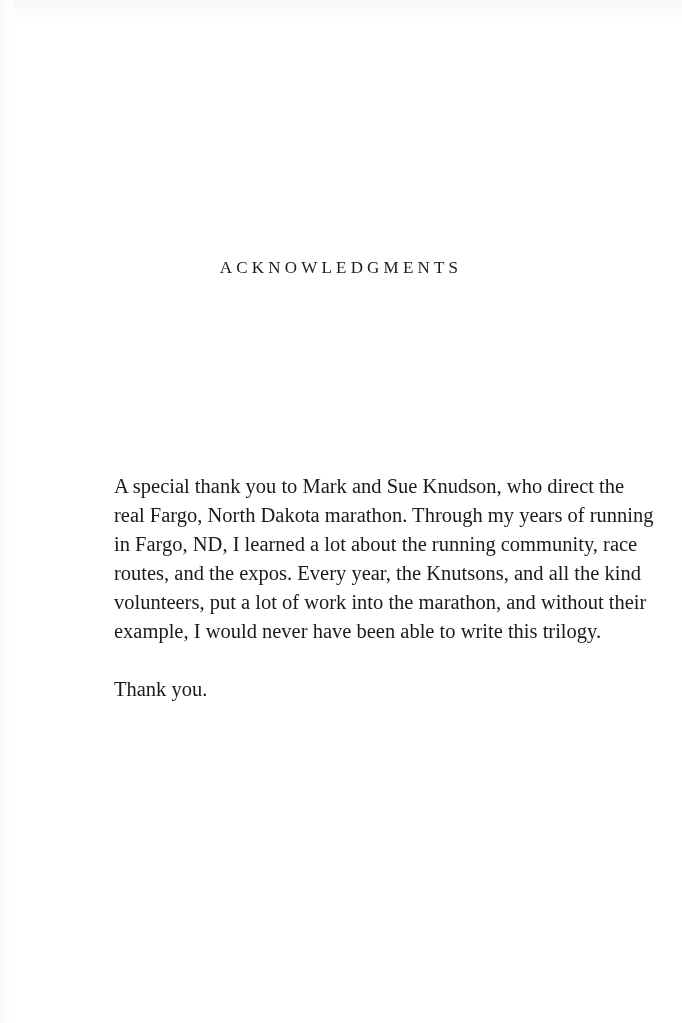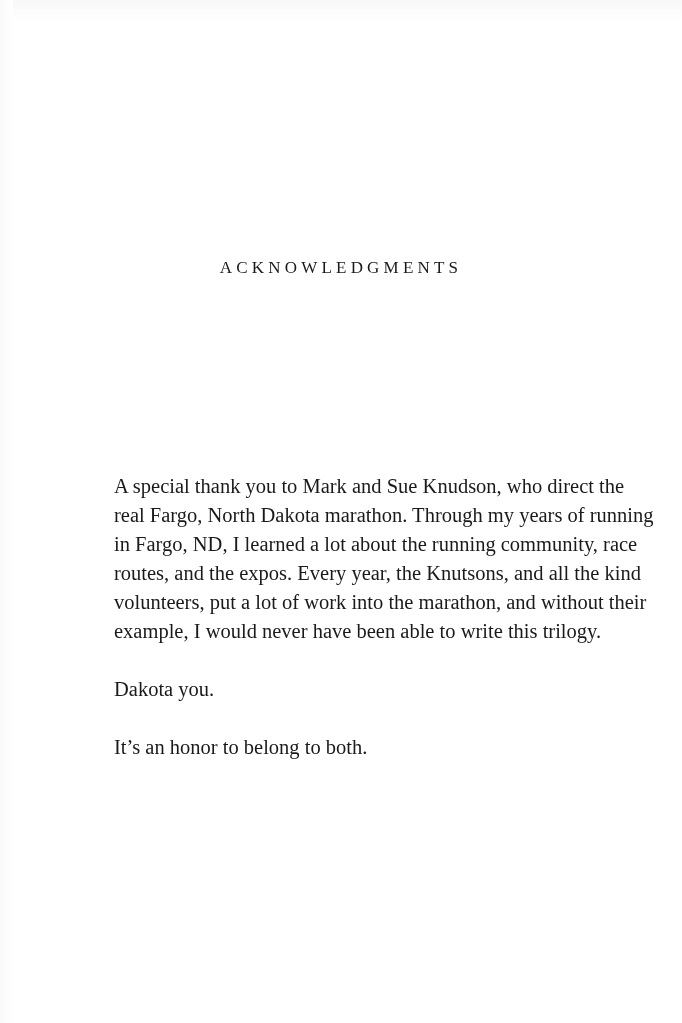--- a/index.html
+++ b/index.html
@@ -37,15 +37,14 @@
 </head>
 <body>
 
 <div class="top-shade"></div>
 <div class="left-shade"></div>
 
 <div class="heading">ACKNOWLEDGMENTS</div>
 
 <div class="body-text">
   <p>A special thank you to Mark and Sue Knudson, who direct the real Fargo, North Dakota marathon. Through my years of running in Fargo, ND, I learned a lot about the running community, race routes, and the expos. Every year, the Knutsons, and all the kind volunteers, put a lot of work into the marathon, and without their example, I would never have been able to write this trilogy.</p>
-  <p>Dakota you.</p>
-  <p>It’s an honor to belong to both.</p>
+  <p>Thank you.</p>
 </div>
 
 </body></html>

